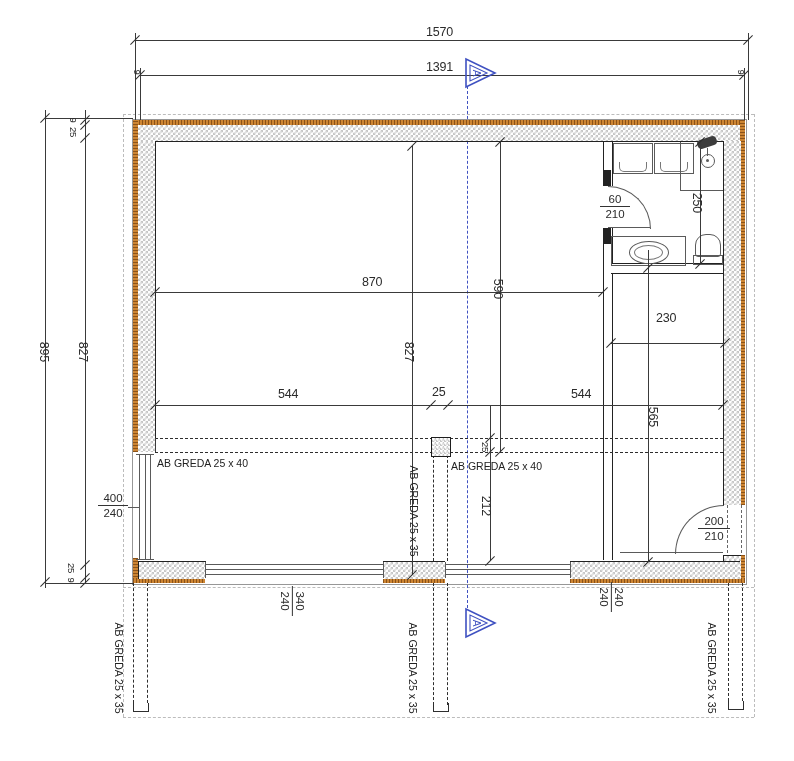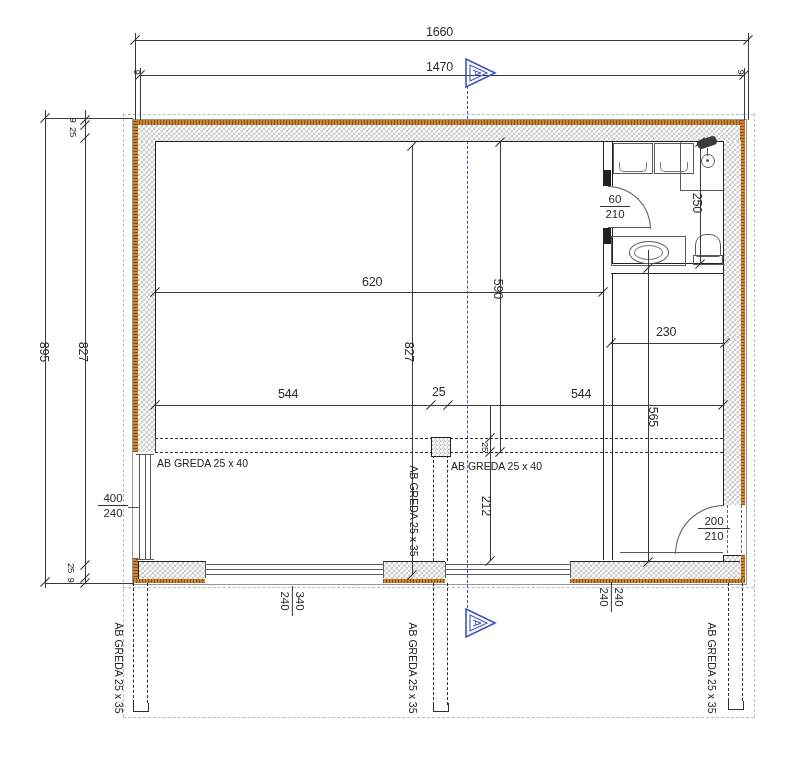--- a/index.html
+++ b/index.html
@@ -210,40 +210,40 @@
       <div class="a tk" style="left:490px;top:452px"></div>
     <div class="a tk" style="left:490px;top:561px"></div>
     <div class="a tk" style="left:648px;top:268px"></div>
       <div class="a tk" style="left:648px;top:562px"></div>
     <div class="a tk" style="left:611px;top:343px"></div>
       <div class="a tk" style="left:725px;top:343px"></div>
     <div class="a tk" style="left:700px;top:142px"></div>
       <div class="a tk" style="left:700px;top:264px"></div>
   </div>
 
-  <div class="a lbl" style="left:426px;top:26px">1660</div>
-  <div class="a lbl" style="left:426px;top:61px">1470</div>
+  <div class="a lbl" style="left:426px;top:26px">1570</div>
+  <div class="a lbl" style="left:426px;top:61px">1391</div>
   <div class="a lbl vt sm" style="left:137px;top:72px">9</div>
   <div class="a lbl vt sm" style="left:741px;top:72px">9</div>
   <div class="a lbl vt" style="left:44px;top:352px">895</div>
   <div class="a lbl vt" style="left:83px;top:352px">827</div>
   <div class="a lbl vt sm" style="left:73px;top:120px">9</div>
   <div class="a lbl vt sm" style="left:73px;top:132px">25</div>
   <div class="a lbl vt sm" style="left:71px;top:568px">25</div>
   <div class="a lbl vt sm" style="left:71px;top:580px">9</div>
-  <div class="a lbl" style="left:362px;top:276px">620</div>
+  <div class="a lbl" style="left:362px;top:276px">870</div>
   <div class="a lbl vt" style="left:498px;top:289px">590</div>
   <div class="a lbl vt" style="left:409px;top:352px">827</div>
   <div class="a lbl" style="left:278px;top:388px">544</div>
   <div class="a lbl" style="left:432px;top:386px">25</div>
   <div class="a lbl" style="left:571px;top:388px">544</div>
   <div class="a lbl vt sm" style="left:485px;top:447px">25</div>
   <div class="a lbl vt" style="left:486px;top:506px">212</div>
   <div class="a lbl vt" style="left:653px;top:417px">565</div>
-  <div class="a lbl" style="left:656px;top:326px">230</div>
+  <div class="a lbl" style="left:656px;top:312px">230</div>
   <div class="a lbl vt" style="left:697px;top:203px">250</div>
 
   <div class="a frac" style="left:98px;top:491px;width:30px">
     <span class="fn">400</span>
     <span>240</span>
   </div>
   <div class="a hlf" style="left:128px;top:507px;width:12px"></div>
   <div class="a frac" style="left:600px;top:192px;width:30px">
     <span class="fn">60</span>
     <span>210</span>

